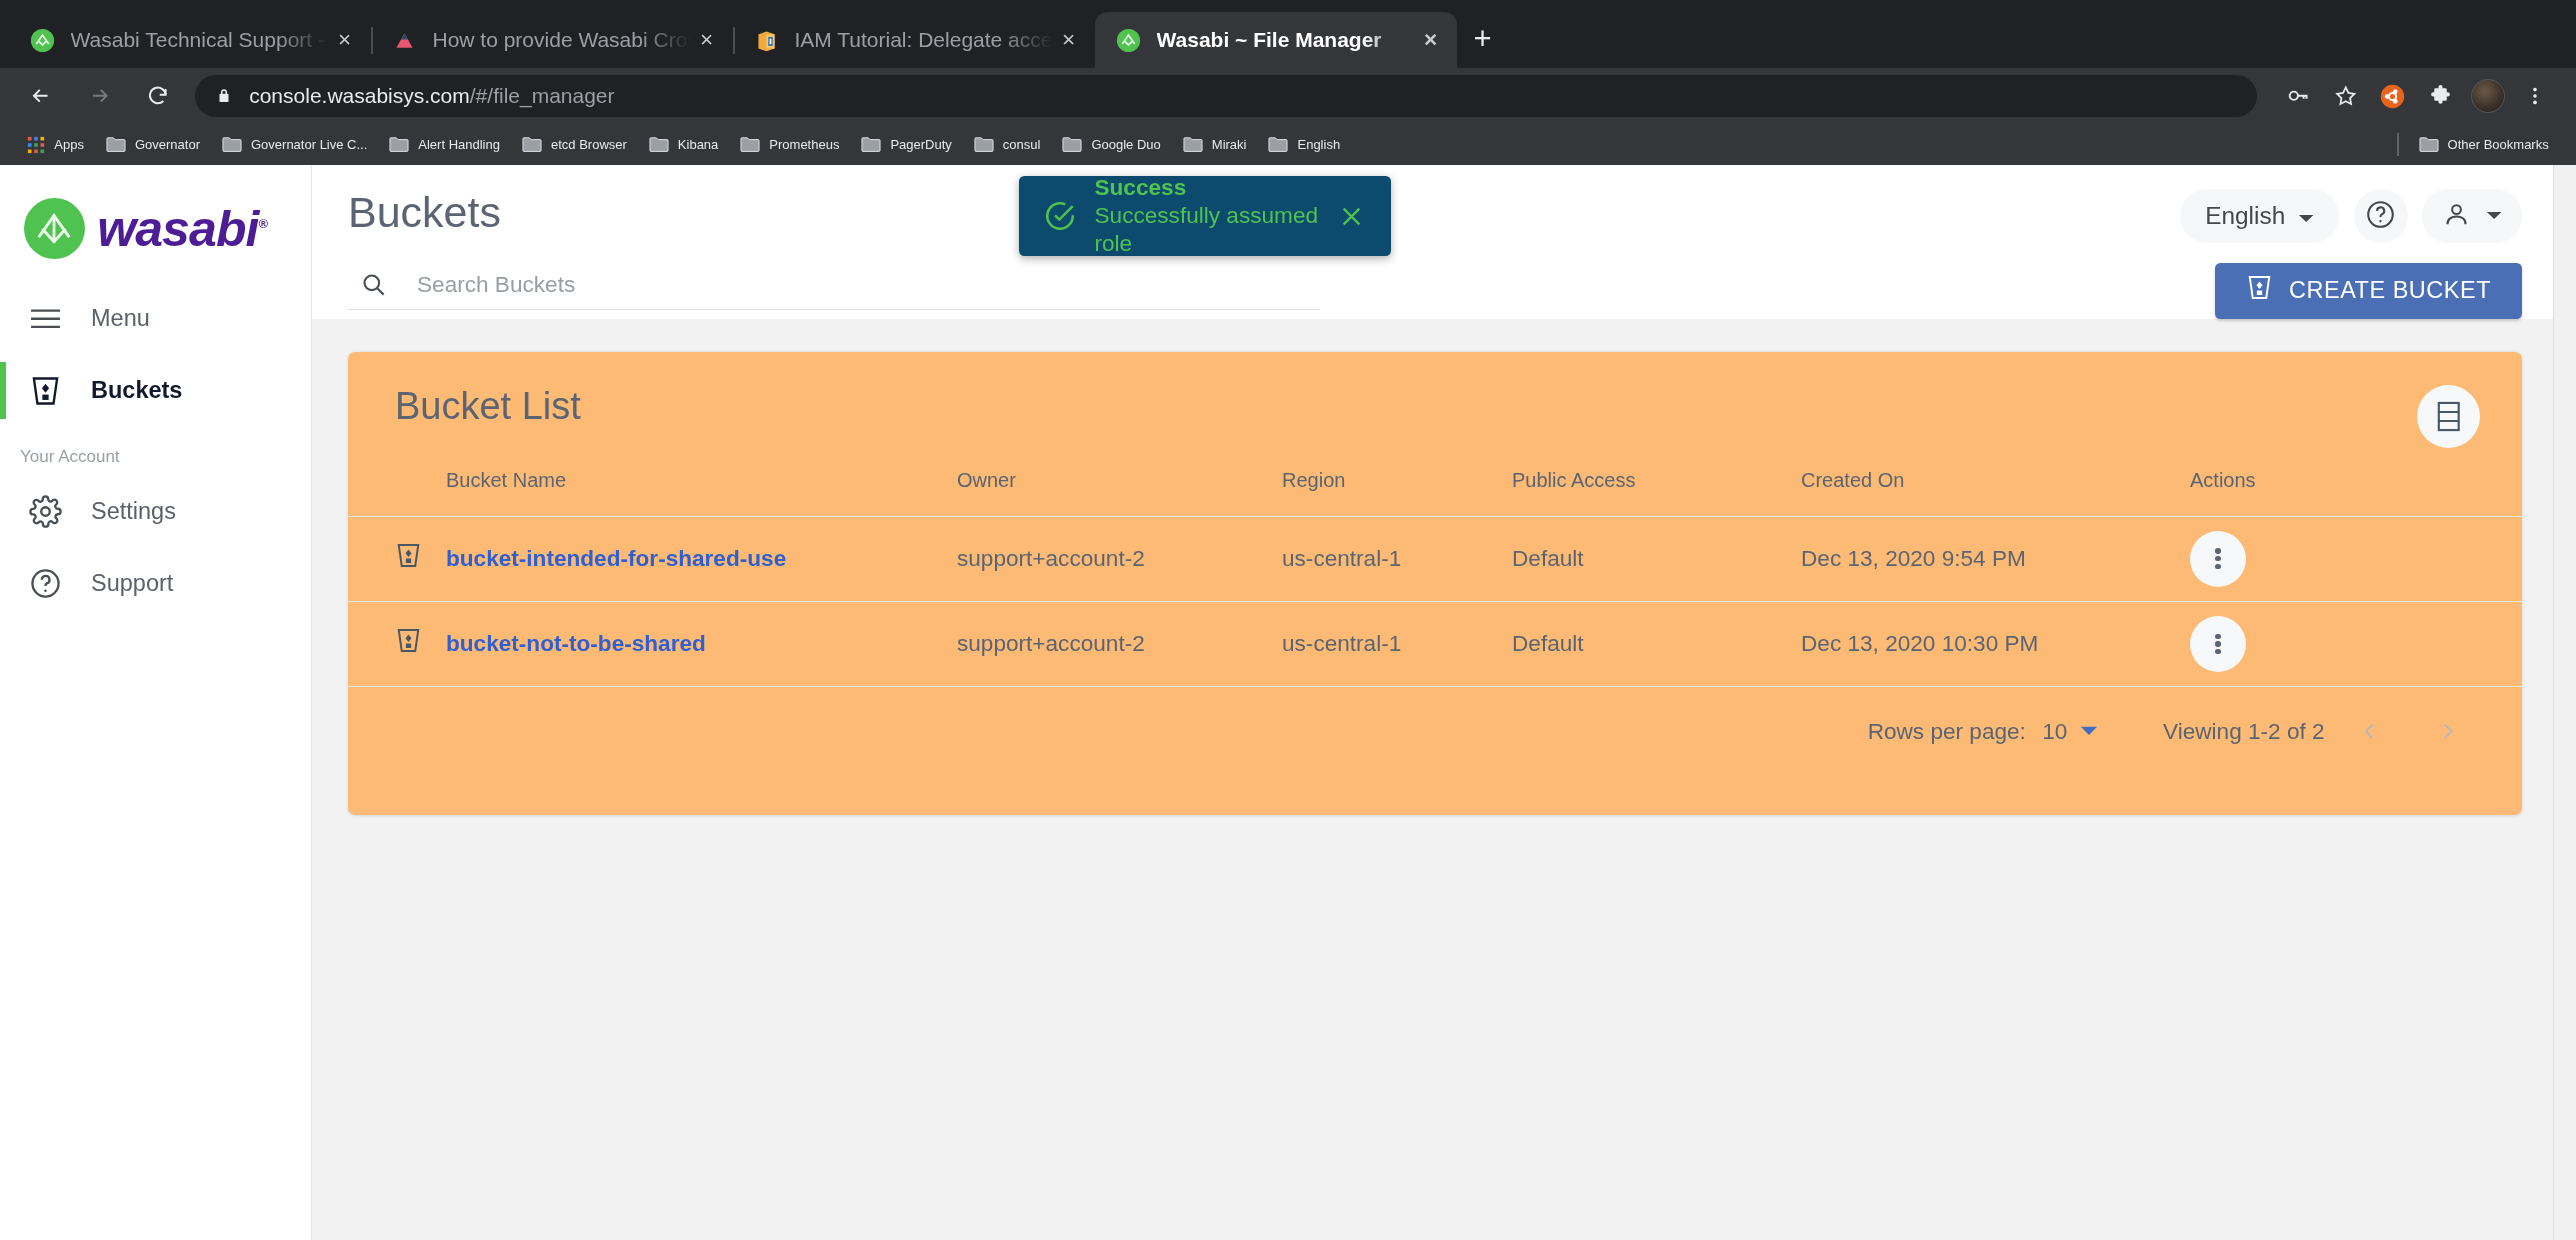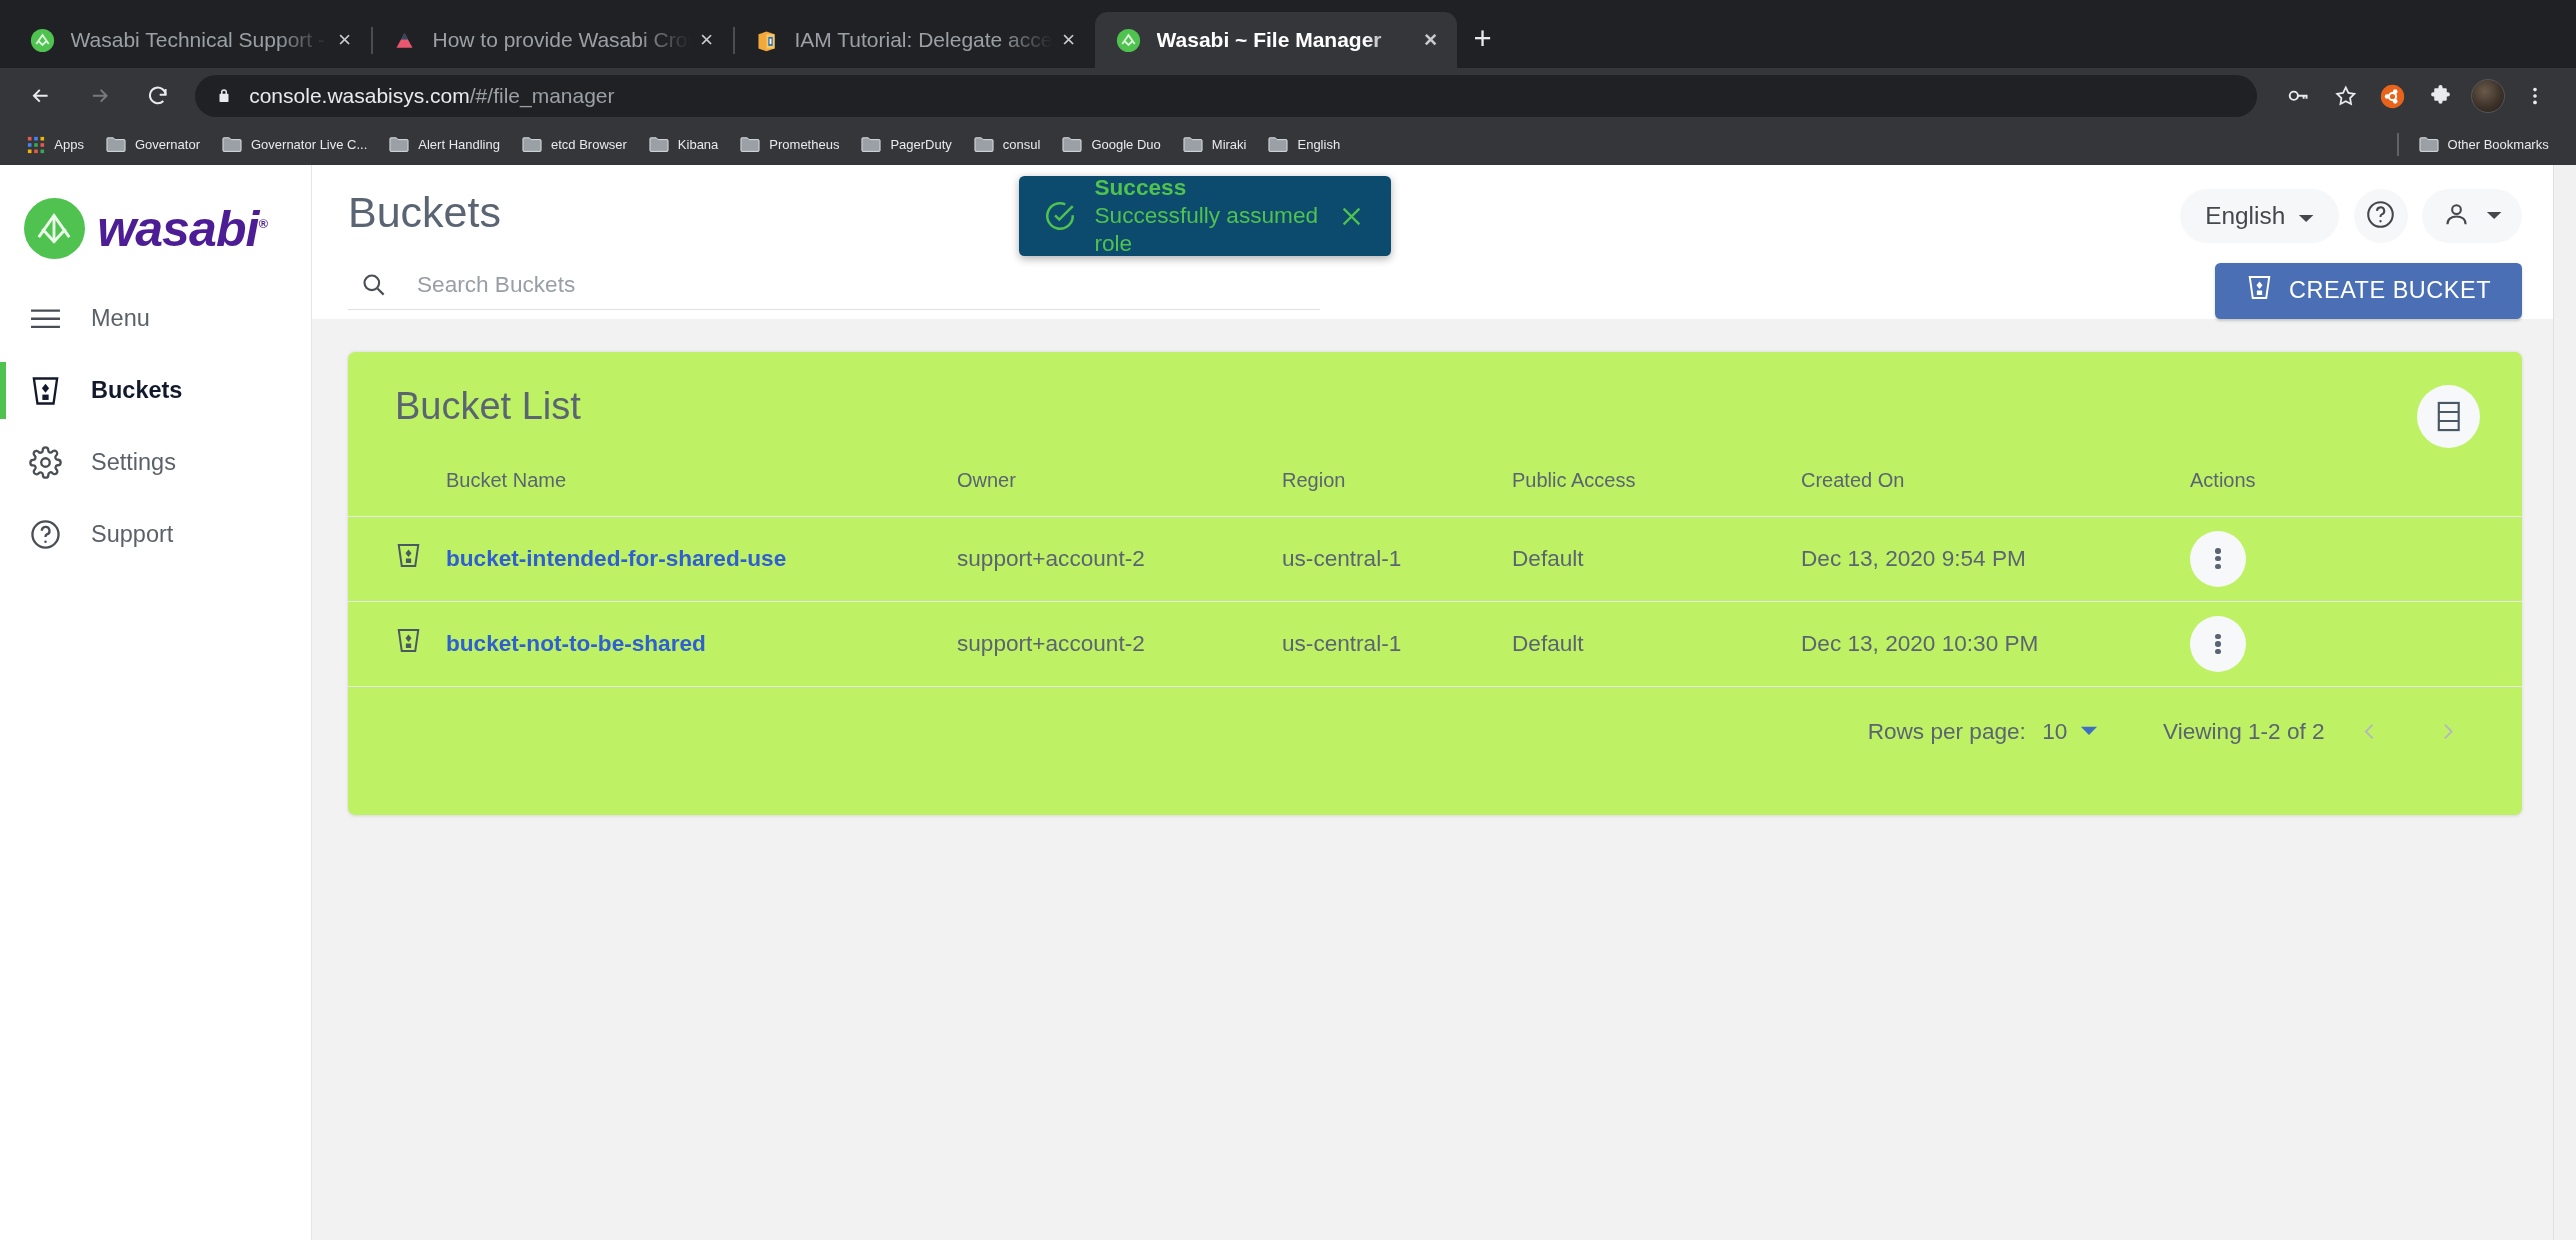--- a/index.html
+++ b/index.html
@@ -155,21 +155,21 @@
 
   .create-btn {
     background: #4a6fb5; color: #ffffff; border-radius: 5.4px;
     height: 56px; display: flex; align-items: center; padding: 0 31px;
     font-size: 23.5px; letter-spacing: 0.5px; gap: 16.3px;
     box-shadow: 0 1.8px 2.7px rgba(0,0,0,0.18);
   }
 
   .main-area { flex: 1; background: #f2f2f2; padding: 33px 54px 0 36px; overflow: hidden; }
   .card {
-    background: #bef264; border-radius: 7.2px; box-shadow: 0 0.9px 3.6px rgba(0,0,0,0.12);
+    background: #fdba74; border-radius: 7.2px; box-shadow: 0 0.9px 3.6px rgba(0,0,0,0.12);
     padding: 0 0 0 0; height: 463px;
   }
   .card-head {
     display: flex; align-items: flex-start; justify-content: space-between;
     padding: 33px 42px 0 47px;
   }
   .card-title { font-size: 38px; color: #5b6472; }
   .view-toggle {
     width: 63px; height: 63px; border-radius: 50%; background: #f7f8f9;
     display: flex; align-items: center; justify-content: center;
@@ -503,20 +503,21 @@
         <span class="nav-icon">
           <svg width="33" height="34" viewBox="0 0 36 38">
               <path d="M5 5 H31 L27 33 H9 Z" fill="none" stroke="#13192c" stroke-width="2.6"></path>
               <path d="M18 11 L22 16 L18 21 L14 16 Z" fill="#13192c"></path>
               <rect x="14.5" y="23" width="7" height="6" fill="#13192c"></rect>
             </svg>
         </span>
         <span>Buckets</span>
       </div>
 
+      <div class="nav-section">Your Account</div>
 
       <div class="nav-item">
         <span class="nav-icon">
           <svg width="33" height="33" viewBox="0 0 24 24" fill="none" stroke="#4a4f55" stroke-width="1.7">
               <circle cx="12" cy="12" r="3.1"></circle>
               <path d="M19.4 15a1.6 1.6 0 0 0 .3 1.8l.1.1a2 2 0 1 1-2.8 2.8l-.1-.1a1.6 1.6 0 0 0-1.8-.3 1.6 1.6 0 0 0-1 1.5V21a2 2 0 1 1-4 0v-.1A1.6 1.6 0 0 0 9 19.4a1.6 1.6 0 0 0-1.8.3l-.1.1a2 2 0 1 1-2.8-2.8l.1-.1a1.6 1.6 0 0 0 .3-1.8 1.6 1.6 0 0 0-1.5-1H3a2 2 0 1 1 0-4h.1A1.6 1.6 0 0 0 4.6 9a1.6 1.6 0 0 0-.3-1.8l-.1-.1a2 2 0 1 1 2.8-2.8l.1.1a1.6 1.6 0 0 0 1.8.3H9a1.6 1.6 0 0 0 1-1.5V3a2 2 0 1 1 4 0v.1a1.6 1.6 0 0 0 1 1.5 1.6 1.6 0 0 0 1.8-.3l.1-.1a2 2 0 1 1 2.8 2.8l-.1.1a1.6 1.6 0 0 0-.3 1.8V9a1.6 1.6 0 0 0 1.5 1H21a2 2 0 1 1 0 4h-.1a1.6 1.6 0 0 0-1.5 1z"></path>
             </svg>
         </span>
         <span>Settings</span>
       </div>

